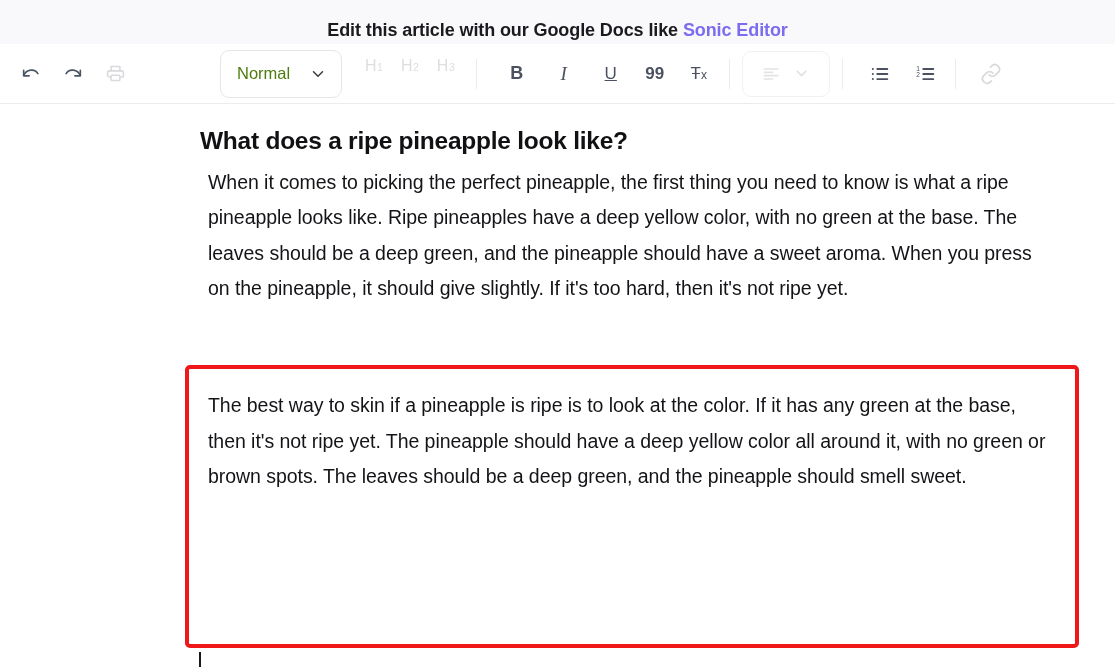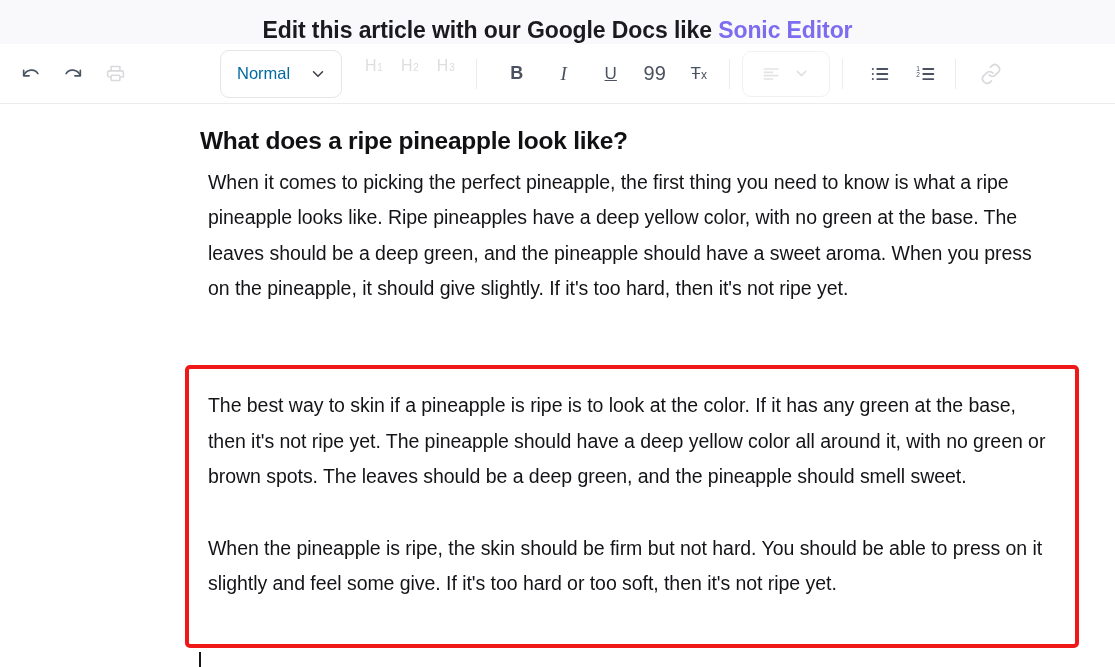--- a/index.html
+++ b/index.html
@@ -24,21 +24,21 @@
     position: absolute;
     top: 0; left: 0;
     width: 1115px;
     height: 44px;
     background: #f9f9fb;
     display: flex;
     align-items: center;
     justify-content: center;
   }
   .header-text {
-    font-size: 23px;
+    font-size: 18px;
     font-weight: 700;
     color: #1b1b1f;
     letter-spacing: -0.1px;
     white-space: nowrap;
     margin-top: 16px;
   }
   .header-link {
     color: #7c6cf0;
     font-weight: 700;
     text-decoration: none;
@@ -90,21 +90,21 @@
     width: 122px;
     height: 48px;
     border: 1px solid #e6e6e8;
     border-radius: 9px;
     background: #ffffff;
     padding: 0 14px 0 16px;
     cursor: pointer;
   }
   .style-select-label {
     font-size: 16.5px;
-    color: #0369a1;
+    color: #4d7c0f;
   }
   .style-caret {
     color: #3c3c44;
     display: flex;
     align-items: center;
   }
 
   .heading-btn {
     font-size: 16px;
     font-weight: 500;
@@ -129,21 +129,21 @@
     display: flex;
     align-items: center;
     justify-content: center;
     cursor: pointer;
     border-radius: 6px;
     user-select: none;
   }
   .fmt-bold   { font-weight: 700; font-size: 18px; }
   .fmt-italic { font-style: italic; font-family: "Liberation Serif", serif; font-size: 19px; }
   .fmt-underline { text-decoration: underline; font-size: 17px; }
-  .fmt-quote  { font-size: 20px; font-weight: 400; }
+  .fmt-quote  { font-size: 17px; font-weight: 700; }
 
   
   .align-group {
     display: flex;
     align-items: center;
     justify-content: center;
     gap: 12px;
     width: 88px;
     height: 46px;
     border: 1px solid #f1f1f3;
@@ -364,21 +364,20 @@
 
   <div class="doc">
 
     <div class="doc-inner">
       <h1 class="doc-title">What does a ripe pineapple look like?</h1>
       <p class="doc-p">When it comes to picking the perfect pineapple, the first thing you need to know is what a ripe pineapple looks like. Ripe pineapples have a deep yellow color, with no green at the base. The leaves should be a deep green, and the pineapple should have a sweet aroma. When you press on the pineapple, it should give slightly. If it's too hard, then it's not ripe yet.</p>
     </div>
 
     <div class="sel-content">
       <p class="doc-p">The best way to skin if a pineapple is ripe is to look at the color. If it has any green at the base, then it's not ripe yet. The pineapple should have a deep yellow color all around it, with no green or brown spots. The leaves should be a deep green, and the pineapple should smell sweet.</p>
-      <p class="doc-p">When the pineapple is ripe, the skin should be firm but not hard. You should be able to press on it slightly and feel some give. If it's too hard or too soft, then it's not ripe yet.</p>
     </div>
 
     <div class="select-box"></div>
 
     <div class="caret"></div>
   </div>
 
 </div>
 
 </body></html>

